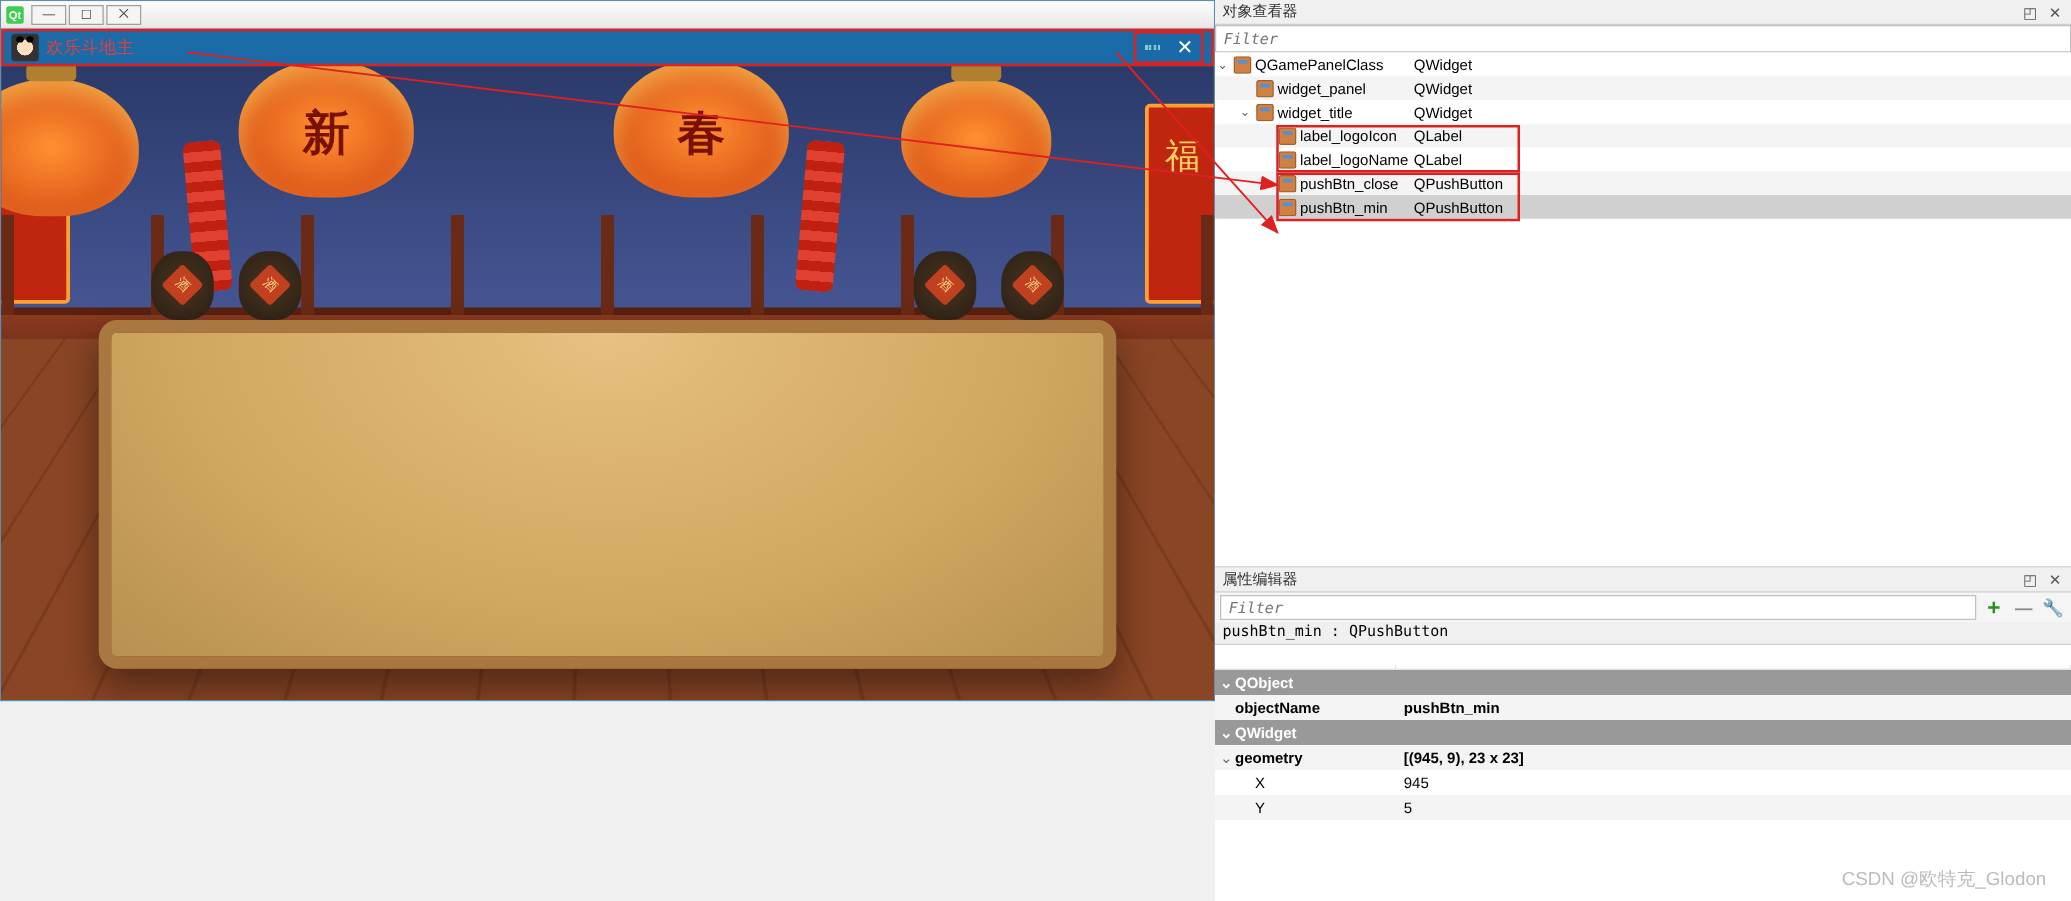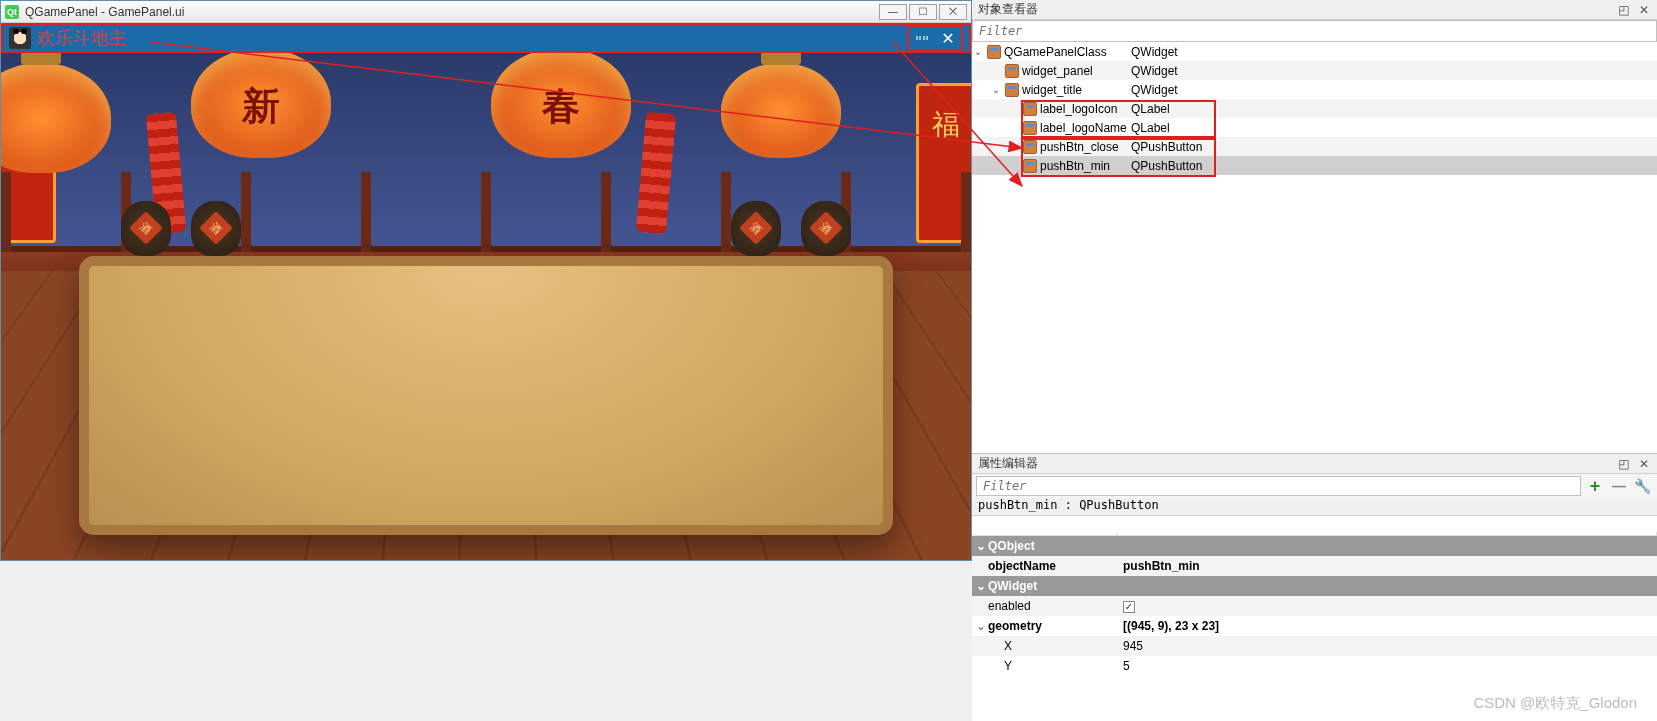--- a/index.html
+++ b/index.html
@@ -11,21 +11,21 @@
 .qt-icon { width: 14px; height: 14px; background: #41cd52; border-radius: 2px; margin-right: 6px; display:flex; align-items:center; justify-content:center; color:#fff; font-size:9px; font-weight:bold;}
 .win-title { flex: 1; color: #333; }
 .win-btns { display: flex; gap: 2px; }
 .win-btn { width: 28px; height: 16px; border: 1px solid #a0a0a0; background: #f5f5f5; display: flex; align-items: center; justify-content: center; font-size: 10px; color:#444; cursor:pointer;}
 .win-btn:last-child { }
 
 
 .game-title { height: 30px; background: #1a6ba8; display: flex; align-items: center; padding: 0 6px; border:2px solid #e02020; position:relative;}
 .logo-icon { width: 22px; height: 22px; background: radial-gradient(circle,#ffe0c0 40%,#333 42%); border-radius: 3px; margin-right: 6px; position:relative;}
 .logo-icon::after{content:"";position:absolute;top:2px;left:4px;width:6px;height:5px;background:#000;border-radius:50%;box-shadow:8px 0 #000;}
-.logo-name { color: #e04040; font-size: 18px; }
+.logo-name { color: #e04040; font-size: 14px; }
 .title-right { margin-left: auto; display: flex; gap: 4px; align-items:center; border:2px solid #e02020; padding:0 2px; height:100%;}
 .btn-min { width: 22px; height: 22px; background: #1a6ba8; display:flex;align-items:center;justify-content:center; cursor:pointer;}
 .btn-min::before{content:"";width:12px;height:0;border-top:2px dotted #8cc; border-bottom:2px dotted #8cc;}
 .btn-close { width: 22px; height: 22px; background: #1a6ba8; display:flex;align-items:center;justify-content:center;color:#fff;font-size:16px; cursor:pointer;}
 
 
 .game-scene { position: relative; height: calc(100% - 52px); overflow: hidden; background:#5a2a15;}
 .sky { position:absolute; top:0;left:0;right:0;height:45%; background: linear-gradient(#2a3a6a,#4a5a9a);}
 .lantern { position:absolute; width:140px;height:110px;background:radial-gradient(ellipse,#ff9030,#d04010);border-radius:50% 50% 45% 45%; box-shadow: inset 0 10px 20px rgba(255,220,100,.6);}
 .lantern::before{content:"";position:absolute;top:-12px;left:50%;transform:translateX(-50%);width:40px;height:14px;background:#b08030;border-radius:4px;}
@@ -96,21 +96,20 @@
 .bold{font-weight:bold;}
 
 .watermark{position:absolute;bottom:8px;right:20px;color:rgba(120,120,120,.5);font-size:15px;z-index:100;}
 </style>
 </head>
 <body>
 
 <div class="game-window">
   <div class="win-titlebar">
     <div class="qt-icon">Qt</div>
-    <div class="win-title">QGamePanel - GamePanel.ui</div>
     <div class="win-btns">
       <div class="win-btn">—</div>
       <div class="win-btn">☐</div>
       <div class="win-btn">⨉</div>
     </div>
   </div>
 
   <div class="game-title">
     <div class="logo-icon"></div>
     <div class="logo-name">欢乐斗地主</div>
@@ -266,27 +265,20 @@
         </div>
         <div class="prop-row group">
           <div class="prop-cell-name">
             <span class="prop-exp">⌄</span>
             <span>QWidget</span>
           </div>
           <div class="prop-cell-val"></div>
         </div>
         <div class="prop-row">
           <div class="prop-cell-name">
-            <span class="prop-exp"></span>
-            <span>enabled</span>
-          </div>
-          <div class="prop-cell-val"><span class="checkbox">✓</span></div>
-        </div>
-        <div class="prop-row">
-          <div class="prop-cell-name">
             <span class="prop-exp">⌄</span>
             <span class="bold">geometry</span>
           </div>
           <div class="prop-cell-val"><span class="bold">[(945, 9), 23 x 23]</span></div>
         </div>
         <div class="prop-row">
           <div class="prop-cell-name">
             <span class="prop-exp"></span>
             <span style="width: 16px; display: inline-block;"></span>
             <span>X</span>

